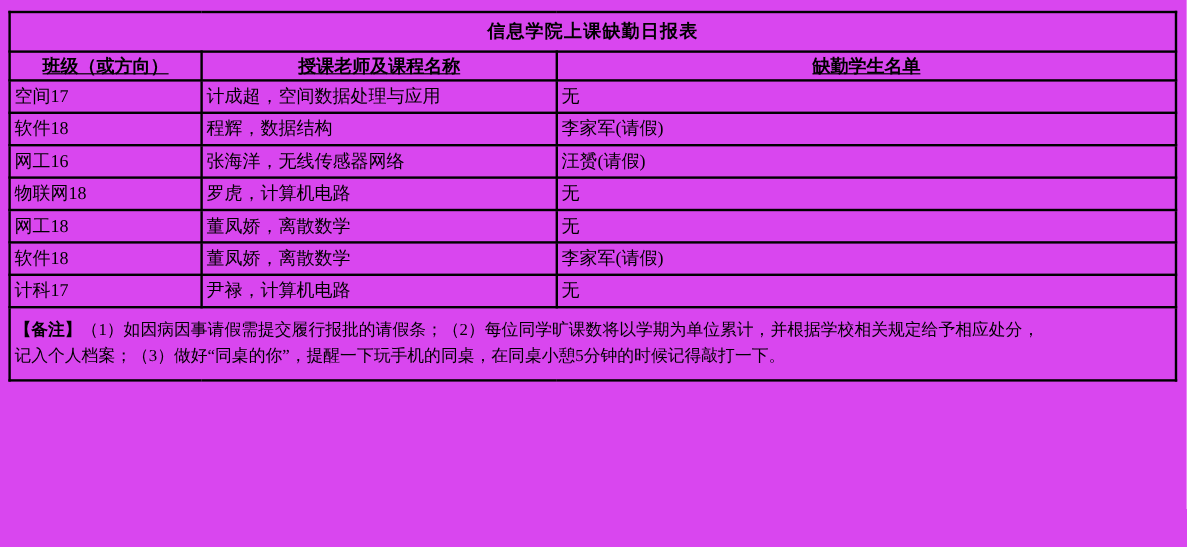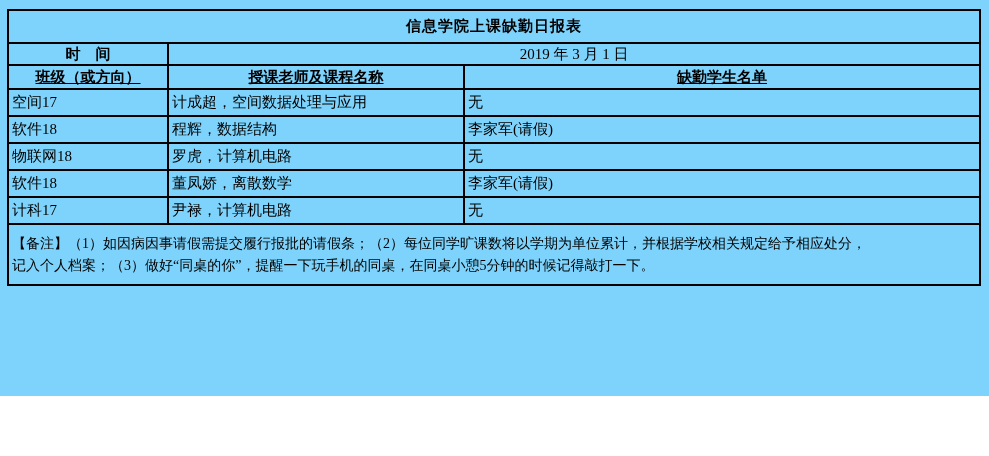--- a/index.html
+++ b/index.html
@@ -3,22 +3,22 @@
 <meta charset="utf-8">
 <style>
   html, body {
     margin: 0;
     padding: 0;
     background: #ffffff;
   }
   .page {
     position: relative;
     width: 989px;
-    height: 396px;
-    background: #7dd3fc;
+    height: 456px;
+    background: #d946ef;
     font-family: "Liberation Serif", "DejaVu Serif", serif;
     color: #000000;
     overflow: hidden;
   }
   table.report {
     position: absolute;
     left: 7px;
     top: 9px;
     width: 972px;
     border-collapse: collapse;
@@ -69,68 +69,74 @@
     vertical-align: top;
     padding: 3px 5px;
     white-space: nowrap;
   }
   .note-line {
     font-size: 14px;
     line-height: 22px;
     white-space: nowrap;
     overflow: hidden;
   }
-  .note-label { font-weight: normal; text-align: right; }
+  .note-label { font-weight: bold; text-align: right; }
 </style>
 </head>
 <body>
 
 <div class="page">
   <table class="report">
     <colgroup>
       <col class="col-class">
       <col class="col-course">
       <col class="col-absent">
     </colgroup>
     <tbody>
       <tr class="title-row">
         <td class="title-cell" colspan="3">信息学院上课缺勤日报表</td>
-      </tr>
-      <tr class="time-row">
-        <td class="time-label">时　间</td>
-        <td class="date-cell" colspan="2">2019 年 3 月 1 日</td>
       </tr>
       <tr class="header-row">
         <td class="header-cell">班级（或方向）</td>
         <td class="header-cell">授课老师及课程名称</td>
         <td class="header-cell">缺勤学生名单</td>
       </tr>
 
   <tr class="data-row">
     <td class="data-cell">空间17</td>
     <td class="data-cell">计成超，空间数据处理与应用</td>
     <td class="data-cell">无</td>
   </tr>
 
   <tr class="data-row">
     <td class="data-cell">软件18</td>
     <td class="data-cell">程辉，数据结构</td>
     <td class="data-cell">李家军(请假)</td>
   </tr>
 
+  <tr class="data-row">
+    <td class="data-cell">网工16</td>
+    <td class="data-cell">张海洋，无线传感器网络</td>
+    <td class="data-cell">汪赟(请假)</td>
+  </tr>
 
 
   <tr class="data-row">
     <td class="data-cell">物联网18</td>
     <td class="data-cell">罗虎，计算机电路</td>
     <td class="data-cell">无</td>
   </tr>
 
 
 
+  <tr class="data-row">
+    <td class="data-cell">网工18</td>
+    <td class="data-cell">董凤娇，离散数学</td>
+    <td class="data-cell">无</td>
+  </tr>
 
   <tr class="data-row">
     <td class="data-cell">软件18</td>
     <td class="data-cell">董凤娇，离散数学</td>
     <td class="data-cell">李家军(请假)</td>
   </tr>
 
   <tr class="data-row">
     <td class="data-cell">计科17</td>
     <td class="data-cell">尹禄，计算机电路</td>

